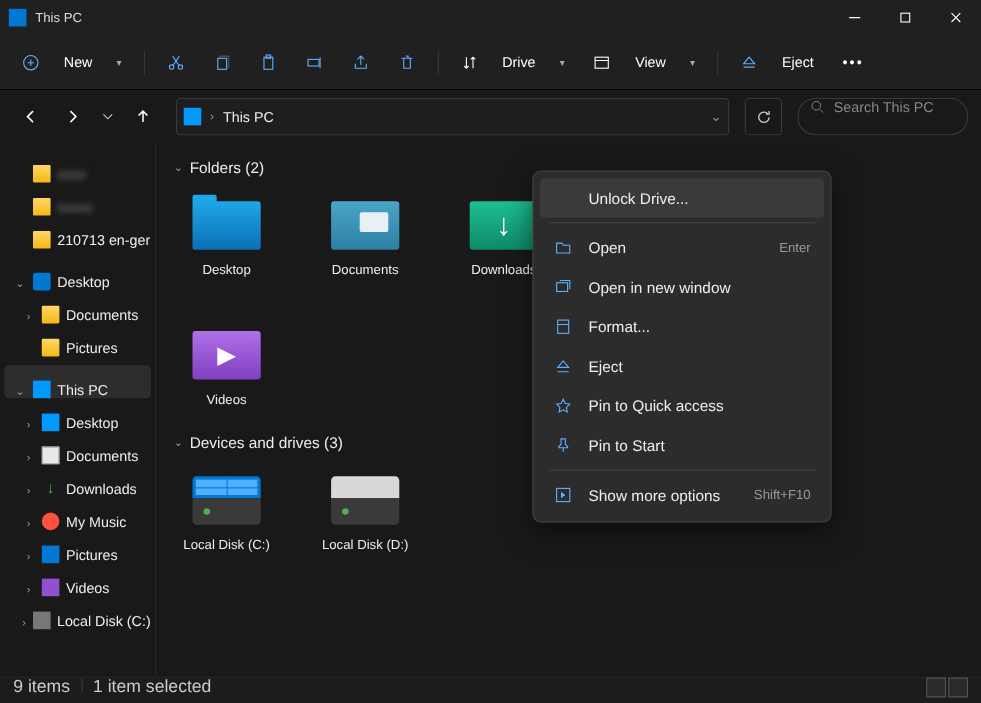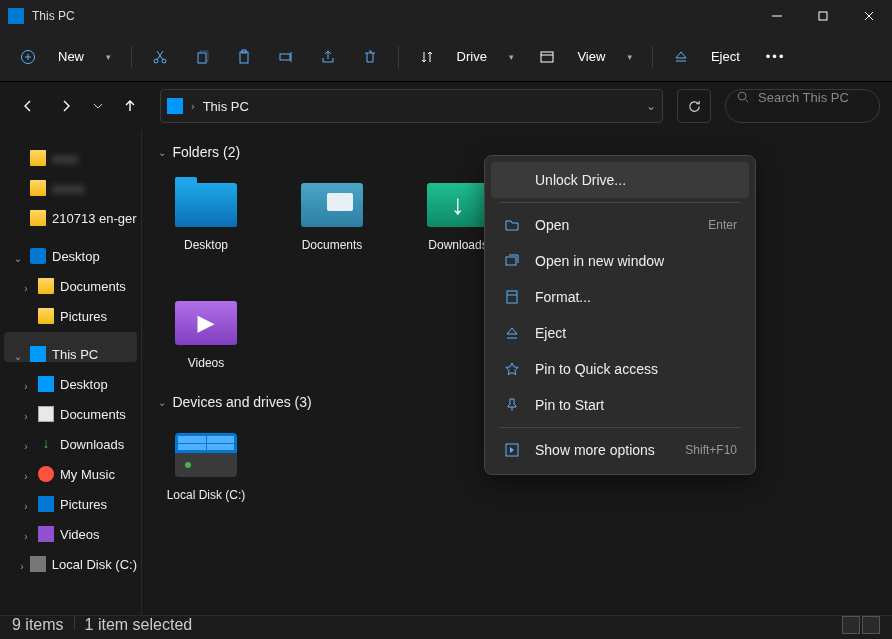--- a/index.html
+++ b/index.html
@@ -332,20 +332,29 @@
                 <div></div>
                 <div></div>
                 <div></div>
                 <div></div>
               </div>
               <div class="bot"></div>
             </div>
           </div>
           <div class="lbl">Local Disk (C:)</div>
         </div>
+      <div class="item">
+          <div class="big">
+            <div class="drv">
+              <div class="top"></div>
+              <div class="bot"></div>
+            </div>
+          </div>
+          <div class="lbl">Local Disk (D:)</div>
+        </div>
     </div>
   </div>
 </div>
 
 <div class="ctx">
   <div class="ctx-item hl">
       <span class="cico"></span>
       <span class="clbl">Unlock Drive...</span>
     </div>
   <div class="ctx-sep"></div>

